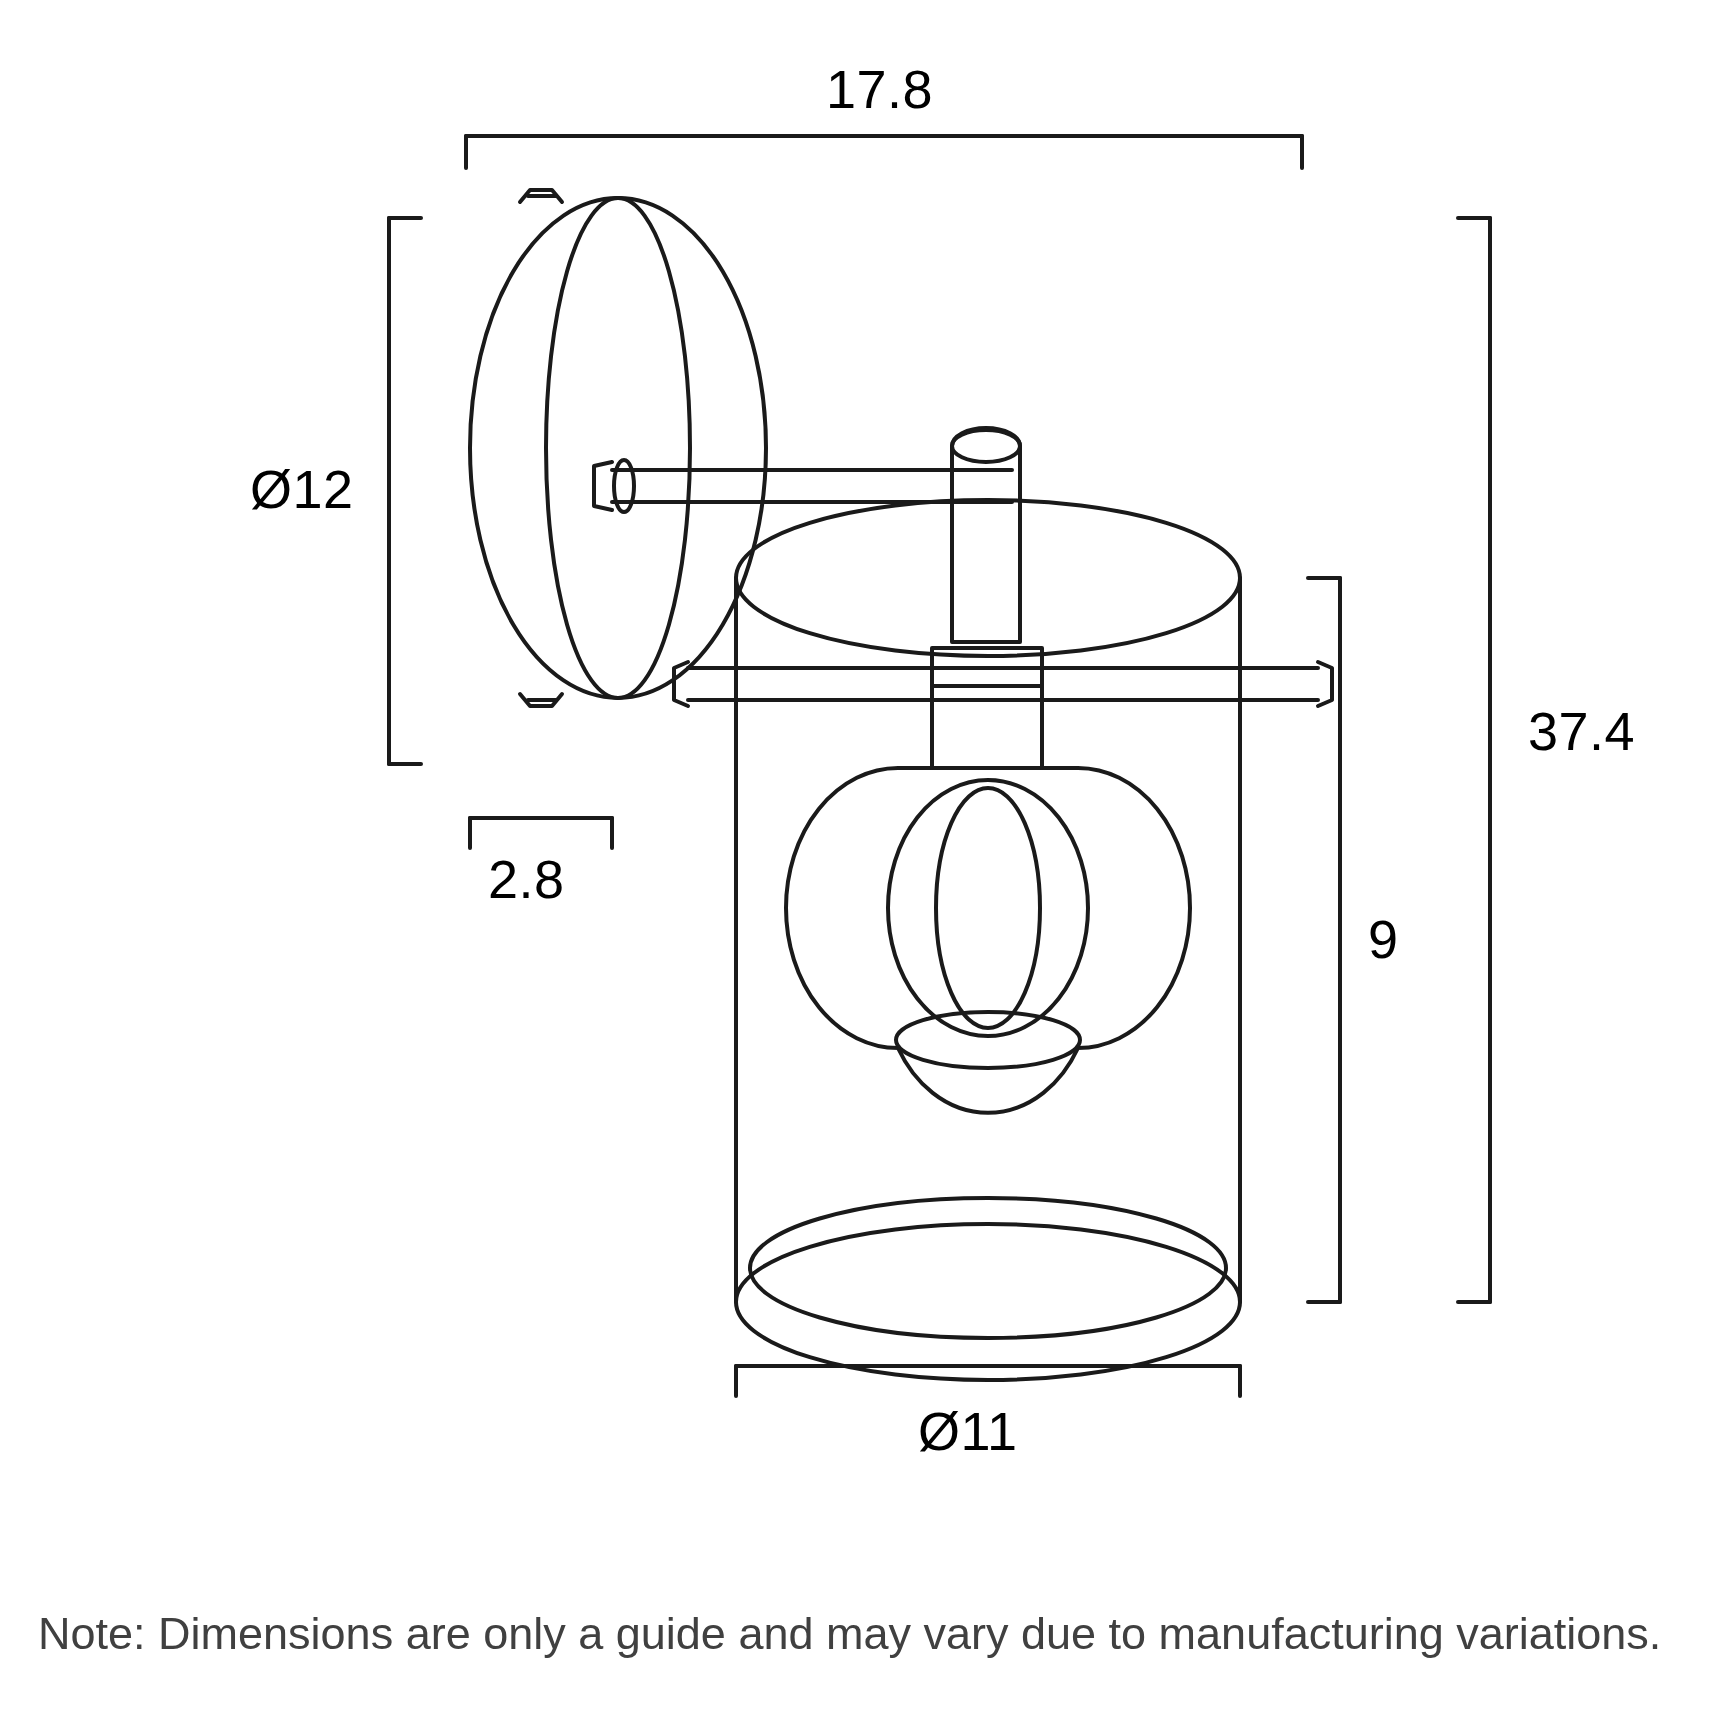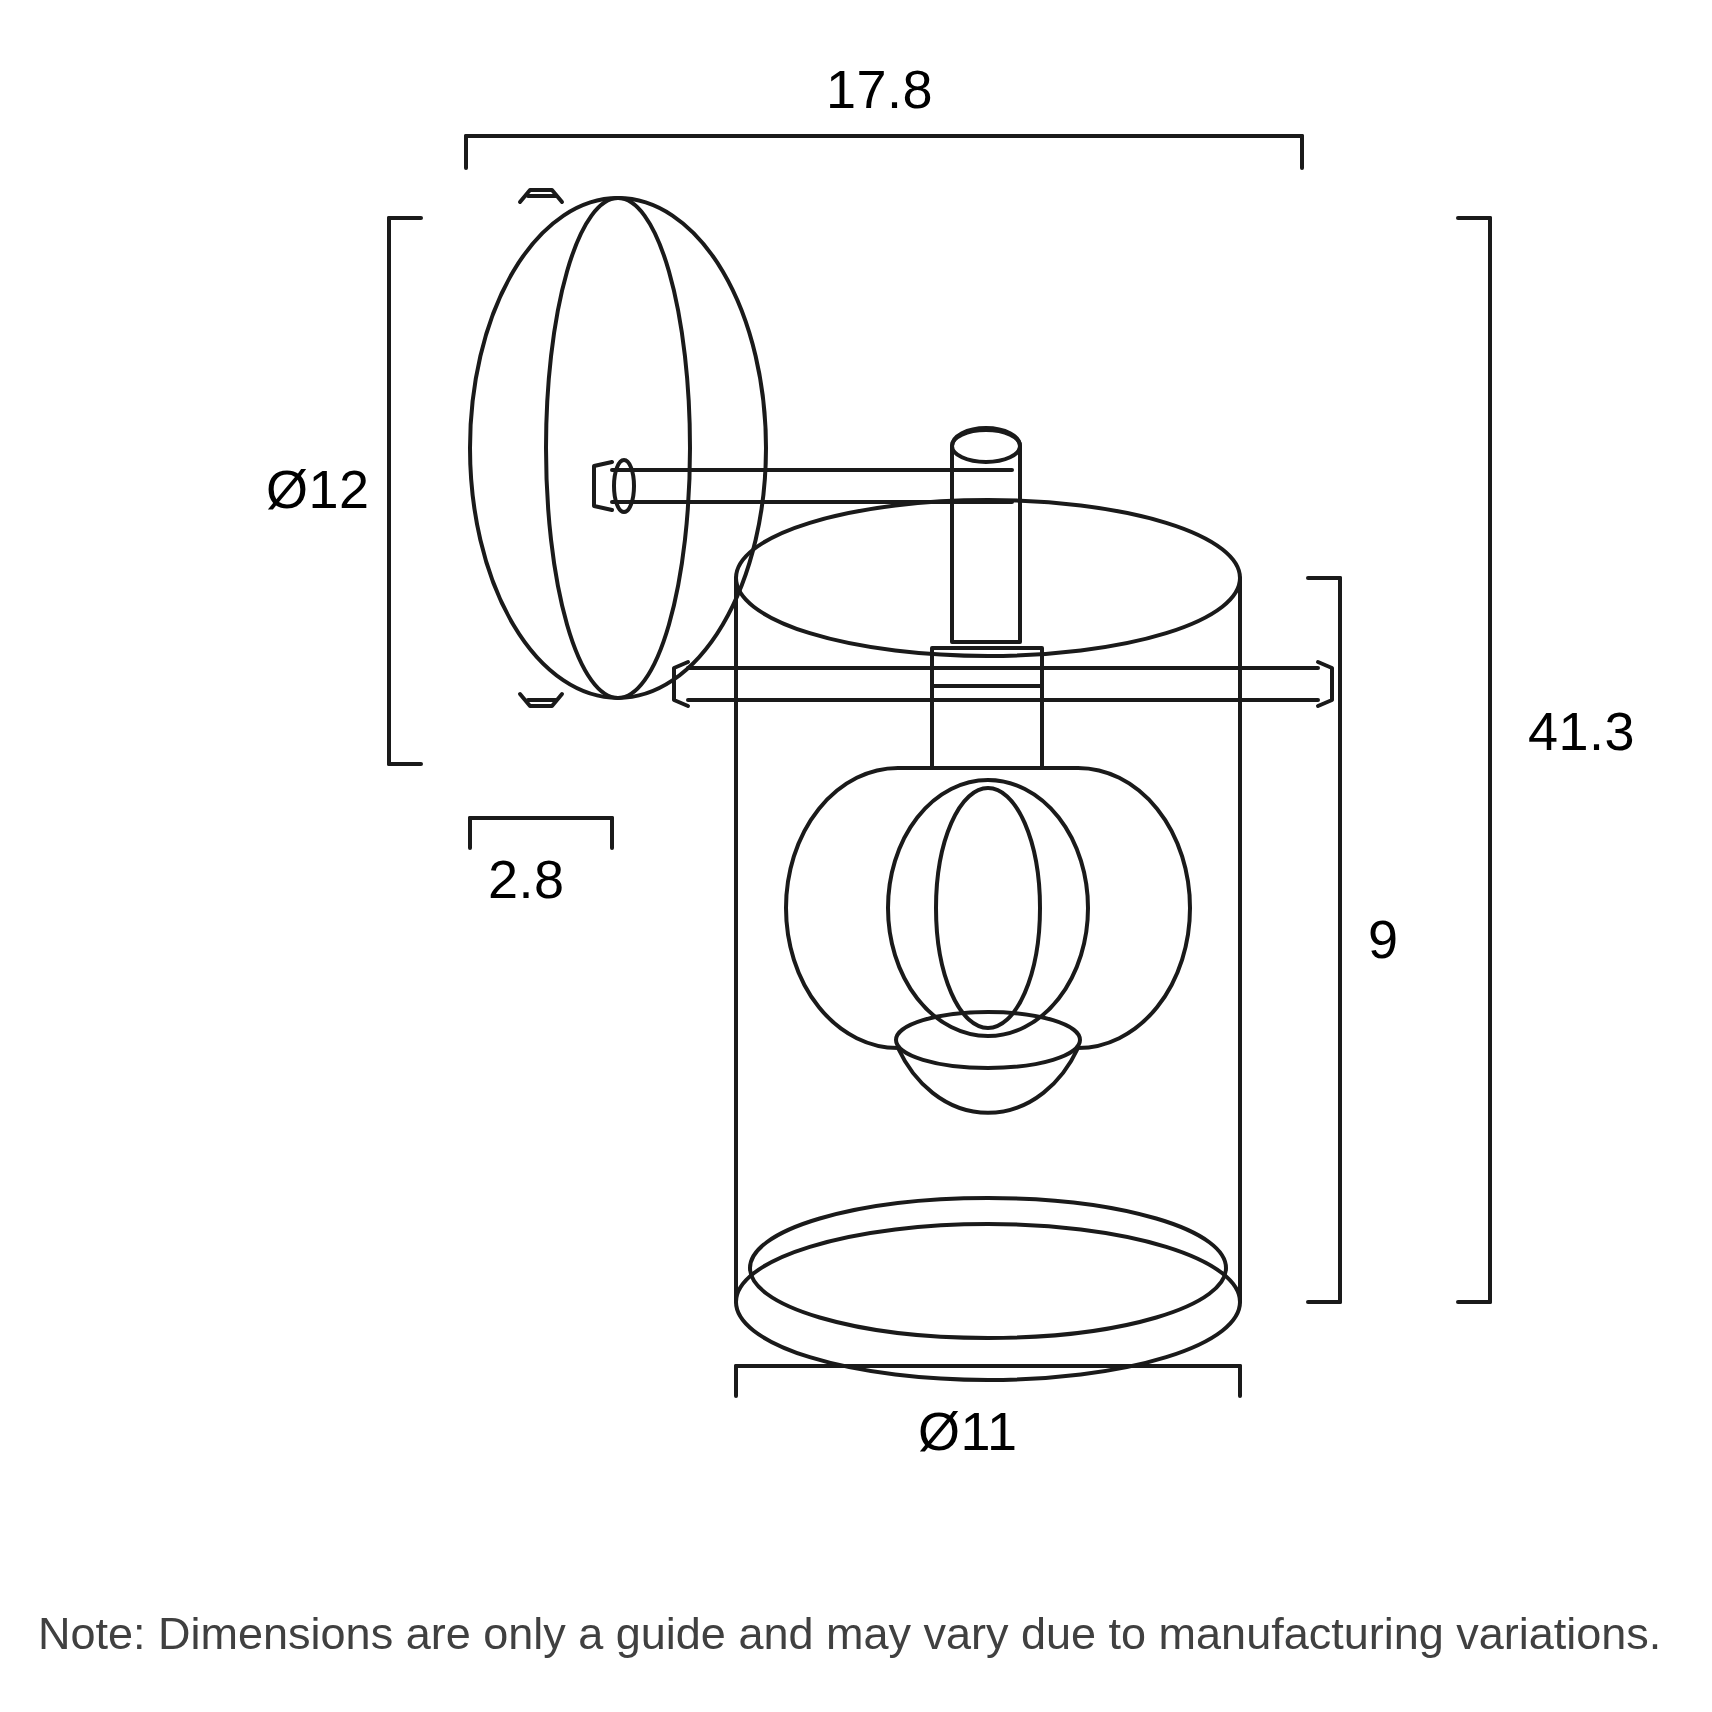--- a/index.html
+++ b/index.html
@@ -152,25 +152,25 @@
         <ellipse cx="988" cy="908" rx="100" ry="128"></ellipse>
         <ellipse cx="988" cy="908" rx="52" ry="120"></ellipse>
         <ellipse cx="988" cy="1040" rx="92" ry="28"></ellipse>
       </g>
 
     </g>
   </svg>
 
   <div class="dim-label" style="left: 826px; top: 58px;">17.8</div>
 
-  <div class="dim-label" style="left: 266px; top: 458px;">Ø12</div>
+  <div class="dim-label" style="left: 250px; top: 458px;">Ø12</div>
 
   <div class="dim-label" style="left: 488px; top: 848px; text-align: right;">2.8</div>
 
-  <div class="dim-label" style="left: 1528px; top: 700px;">41.3</div>
+  <div class="dim-label" style="left: 1528px; top: 700px;">37.4</div>
 
   <div class="dim-label" style="left: 1368px; top: 908px;">9</div>
 
   <div class="dim-label" style="left: 918px; top: 1400px;">Ø11</div>
 
   <div class="note">Note: Dimensions are only a guide and may vary due to manufacturing variations.</div>
 
 </div>
 
 </body></html>

